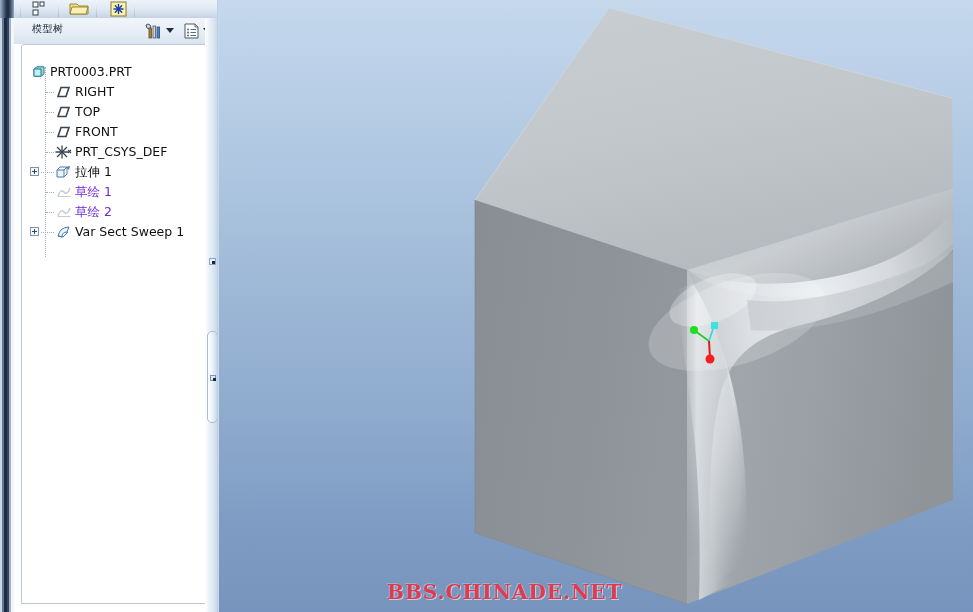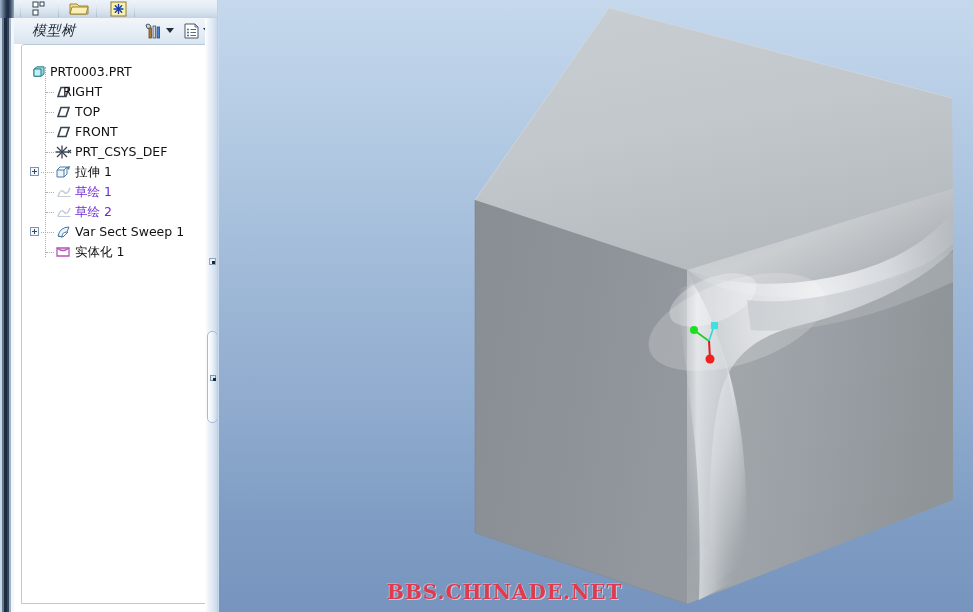--- a/index.html
+++ b/index.html
@@ -41,23 +41,22 @@
   #tree-panel{
     position:absolute; left:14px; top:18px; width:203px; height:594px;
     background:#ffffff;
   }
   #tree-header{
     position:absolute; left:0; top:0; width:203px; height:26px;
     background:linear-gradient(to bottom,#f2f6fa 0%,#e7eef6 50%,#dae4f0 100%);
   }
   #tree-title{
     position:absolute; left:18px; top:4px;
-    font-size:14px; color:#1b2733; letter-spacing:.5px;
+    font-size:10px; color:#1b2733; letter-spacing:.5px;
     font-family:"DejaVu Sans","Liberation Sans",sans-serif;
-    font-style:italic;
   }
   .hdr-tool{ position:absolute; top:3px; }
   .hdr-arrow{
     position:absolute; top:10px; width:0;height:0;
     border-left:4px solid transparent;border-right:4px solid transparent;
     border-top:5px solid #203040;
   }
   #tree-body{
     position:absolute; left:7px; top:26px; width:192px; height:560px;
     background:#ffffff;
@@ -234,21 +233,21 @@
       <span class="lbl" style="left:28px">PRT0003.PRT</span>
     </div>
 
     <div class="tree-row">
       <span class="dotted-h" style="left:24px;width:8px"></span>
       <span class="ico" style="left:34px">
         <svg width="16" height="14" viewBox="0 0 16 14">
             <path d="M5 2.5 h8 l-3 9 h-8 z" fill="none" stroke="#3a4450" stroke-width="1.6"></path>
           </svg>
       </span>
-      <span class="lbl" style="left:41px">RIGHT</span>
+      <span class="lbl" style="left:53px">RIGHT</span>
     </div>
 
     <div class="tree-row">
       <span class="dotted-h" style="left:24px;width:8px"></span>
       <span class="ico" style="left:34px">
         <svg width="16" height="14" viewBox="0 0 16 14">
             <path d="M5 2.5 h8 l-3 9 h-8 z" fill="none" stroke="#3a4450" stroke-width="1.6"></path>
           </svg>
       </span>
       <span class="lbl" style="left:53px">TOP</span>
@@ -322,30 +321,20 @@
       <span class="dotted-h" style="left:19px;width:13px"></span>
       <span class="ico" style="left:33px">
         <svg width="17" height="14" viewBox="0 0 17 14">
           <path d="M3 11 q2 -9 11 -9 l-2 5 q-5 0 -5 5 z" fill="#eaf4fb" stroke="#4879a8" stroke-width="1"></path>
           <path d="M3 11 l5 1 l5 -5" fill="none" stroke="#4879a8" stroke-width="1"></path>
         </svg>
       </span>
       <span class="lbl" style="left:53px">Var Sect Sweep 1</span>
     </div>
 
-    <div class="tree-row">
-      <span class="dotted-h" style="left:24px;width:8px"></span>
-      <span class="ico" style="left:33px">
-        <svg width="17" height="14" viewBox="0 0 17 14">
-          <path d="M2 3 h12 v8 h-12 z" fill="none" stroke="#b356b8" stroke-width="1.3"></path>
-          <path d="M2 3 q6 5 12 0" fill="none" stroke="#b356b8" stroke-width="1.3"></path>
-        </svg>
-      </span>
-      <span class="lbl" style="left:53px">实体化 1</span>
-    </div>
 
   </div>
 </div>
 
 <div id="splitter-col">
   <div class="split-handle-dot" style="top:240px"></div>
   <div id="split-bar">
     <div class="dot"></div>
   </div>
 </div>

